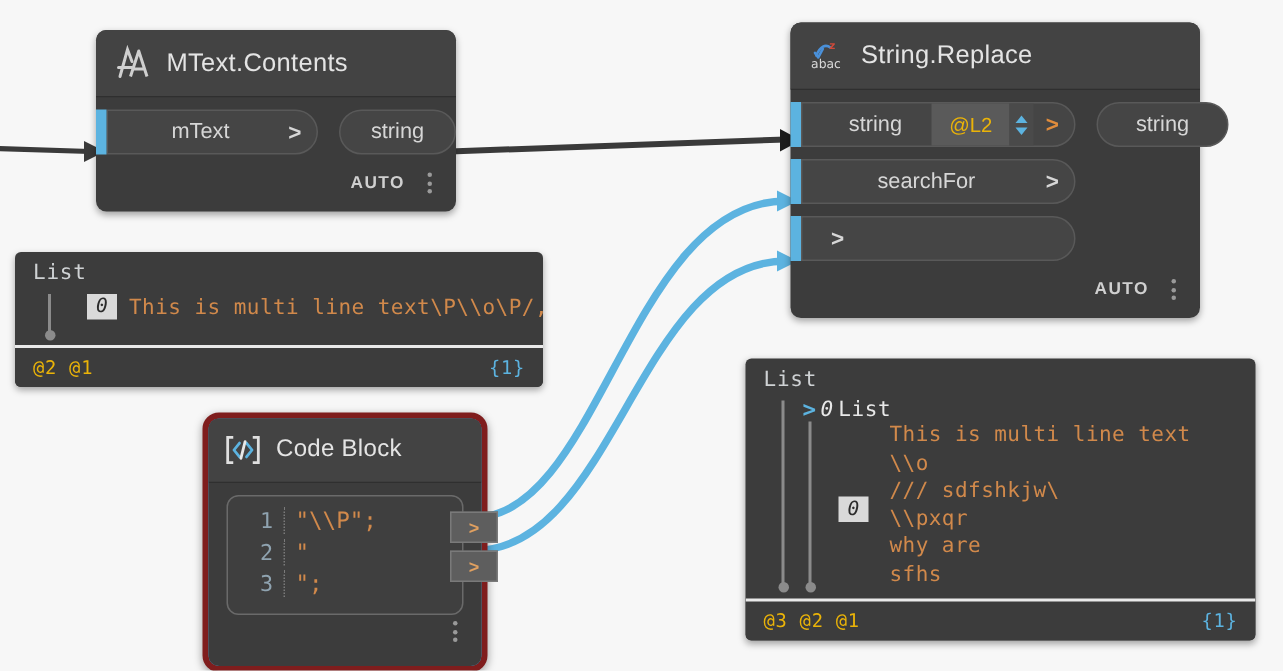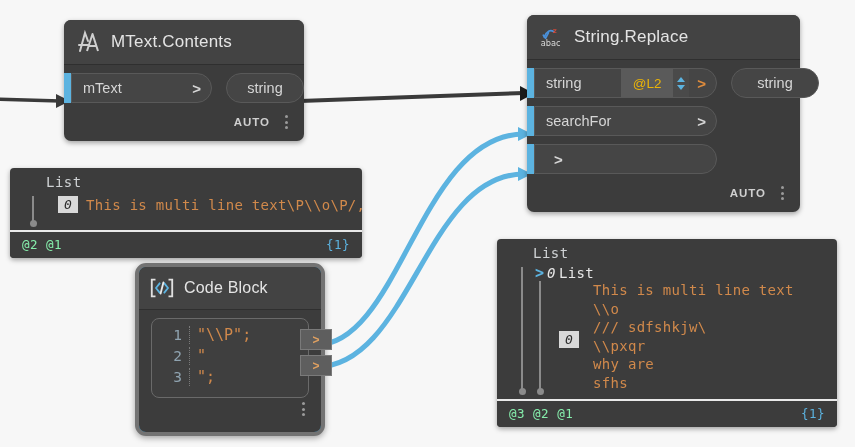--- a/index.html
+++ b/index.html
@@ -37,20 +37,21 @@
   .port-pill{
     margin-left:7px;
     height:30px;
     border:1px solid #595959;
     border-radius:0 15px 15px 0;
     background:#454545;
     display:flex;align-items:center;
     box-sizing:border-box;
     padding:0 0 0 11px;
     min-width:0;
+    text-align:center;
   }
   .port-name{font-size:14.5px;color:#d6d6d6;white-space:nowrap;flex:1;}
   .port-chev{font-size:15px;color:#d6d6d6;padding:0 10px 0 8px;font-weight:bold;}
   .port-chev.orange{color:#e08c3c;}
   .out-pill{
     height:30px;border:1px solid #595959;border-radius:15px;
     background:#454545;display:flex;align-items:center;justify-content:center;
     box-sizing:border-box;
   }
   .out-name{font-size:14.5px;color:#d6d6d6;}
@@ -78,51 +79,52 @@
 
   
   .icon{width:26px;height:26px;flex:none;display:flex;align-items:center;justify-content:center;}
 
   
   .watch{
     position:absolute;background:#3c3c3c;border-radius:4px;
     box-shadow:0 2px 5px rgba(0,0,0,.35);overflow:hidden;
     font-family:"DejaVu Sans Mono", monospace;
   }
-  .watch-body{position:relative;overflow:hidden;padding-left:24px;}
+  .watch-body{position:relative;overflow:hidden;}
   .watch-root{
     font-size:14px;color:#cfd2d4;padding:6px 0 0 12px;letter-spacing:.5px;
   }
   .tree-line{position:absolute;width:2px;background:#8b8b8b;}
   .tree-dot{position:absolute;width:7px;height:7px;border-radius:50%;background:#8b8b8b;}
   .idx-badge{
     display:inline-flex;align-items:center;justify-content:center;
     background:#d9d9d9;color:#2b2b2b;font-style:italic;
     font-size:13px;min-width:20px;height:17px;padding:0 4px;box-sizing:border-box;
   }
   .val-text{color:#d1894b;font-size:14px;letter-spacing:.3px;white-space:pre;}
   .watch-sub{color:#e8e8e8;font-size:14px;letter-spacing:.4px;}
   .watch-caret{color:#5cb3e0;font-weight:bold;font-size:15px;}
   .watch-footer{
     border-top:2px solid #e9e9e9;
     background:#3c3c3c;
     display:flex;align-items:center;justify-content:space-between;
     padding:5px 12px 6px 12px;
     font-family:"DejaVu Sans Mono", monospace;
   }
-  .watch-ids{color:#86efac;font-size:12.5px;letter-spacing:.5px;}
+  .watch-ids{color:#eab308;font-size:12.5px;letter-spacing:.5px;}
   .watch-count{color:#5cb3e0;font-size:12.5px;letter-spacing:.5px;}
 
   
   .cb-wrap{
     position:absolute;
-    border:4px solid #737373;
+    border:4px solid #7f1d1d;
     border-radius:11px;
     background:#49b0e4;
     box-shadow:0 2px 6px rgba(0,0,0,.35);
+    margin-top:12px;
   }
   .cb-inner{background:#3c3c3c;border-radius:7px;overflow:hidden;}
   .cb-code-frame{
     margin:8px 12px 4px 12px;
     border:1px solid #6a6a6a;border-radius:8px;
     background:#3f3f3f;
     padding:7px 10px 8px 10px;
   }
   .cb-line{display:flex;align-items:baseline;height:21px;font-family:"DejaVu Sans Mono", monospace;}
   .cb-num{width:20px;text-align:right;color:#8fa3b0;font-size:14.5px;padding-right:7px;}

